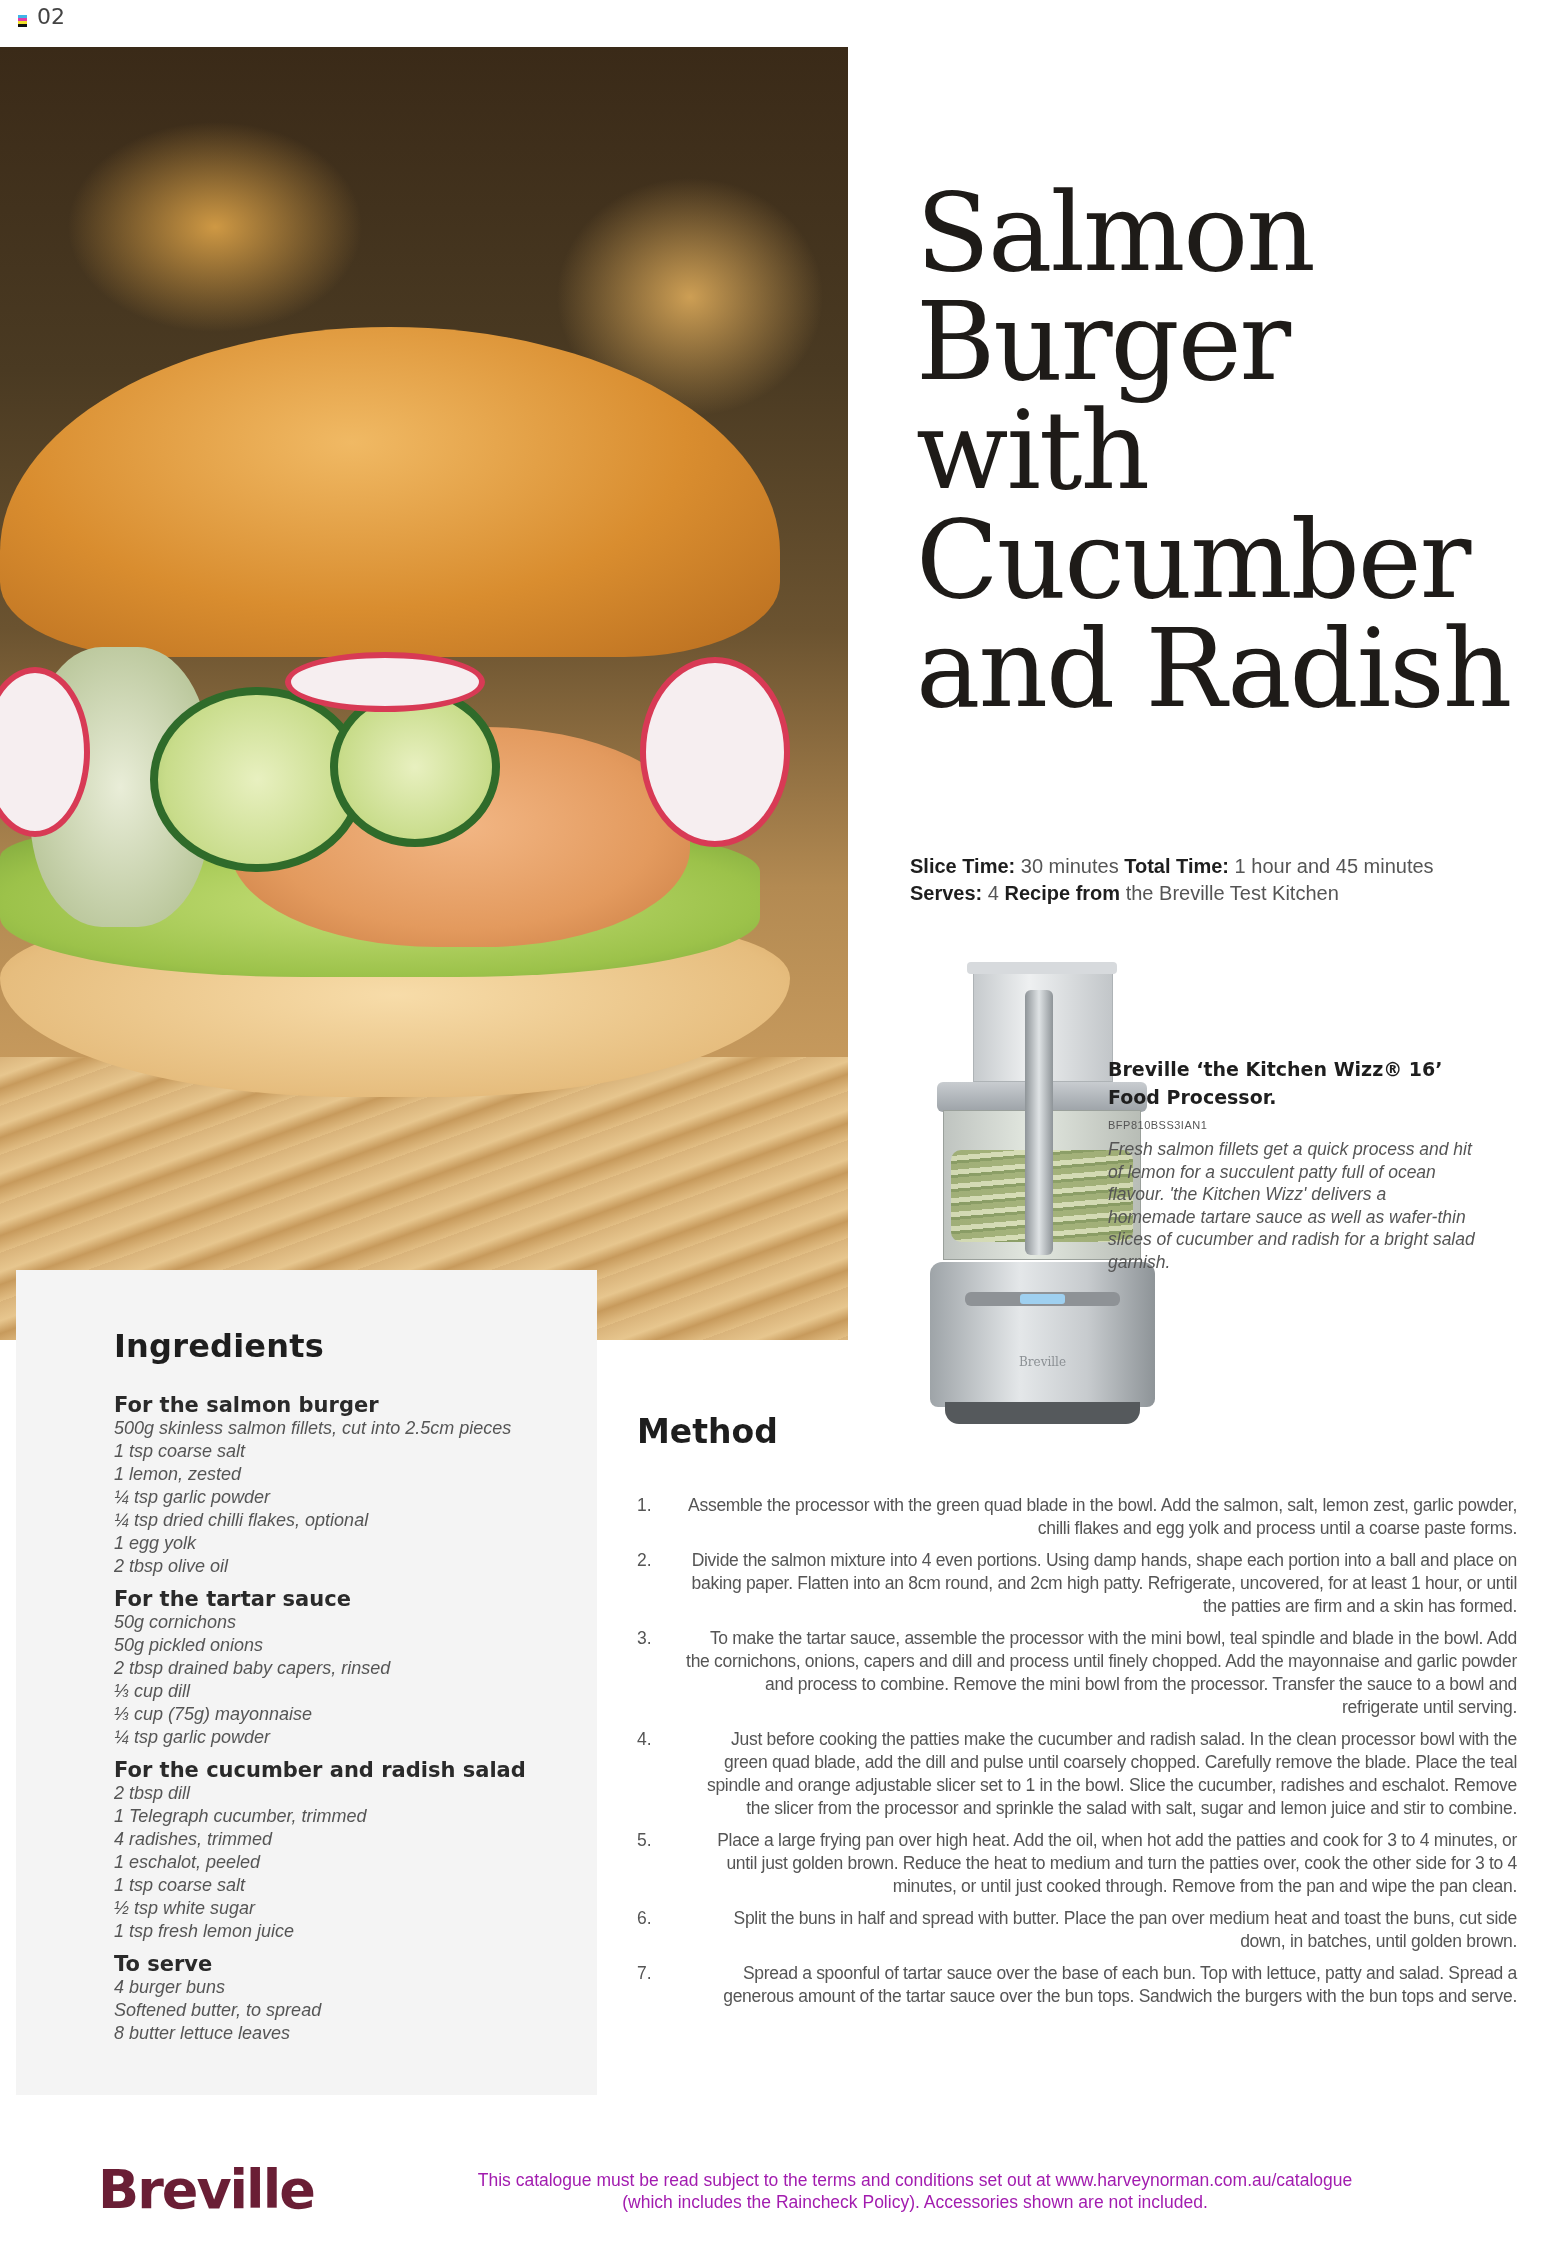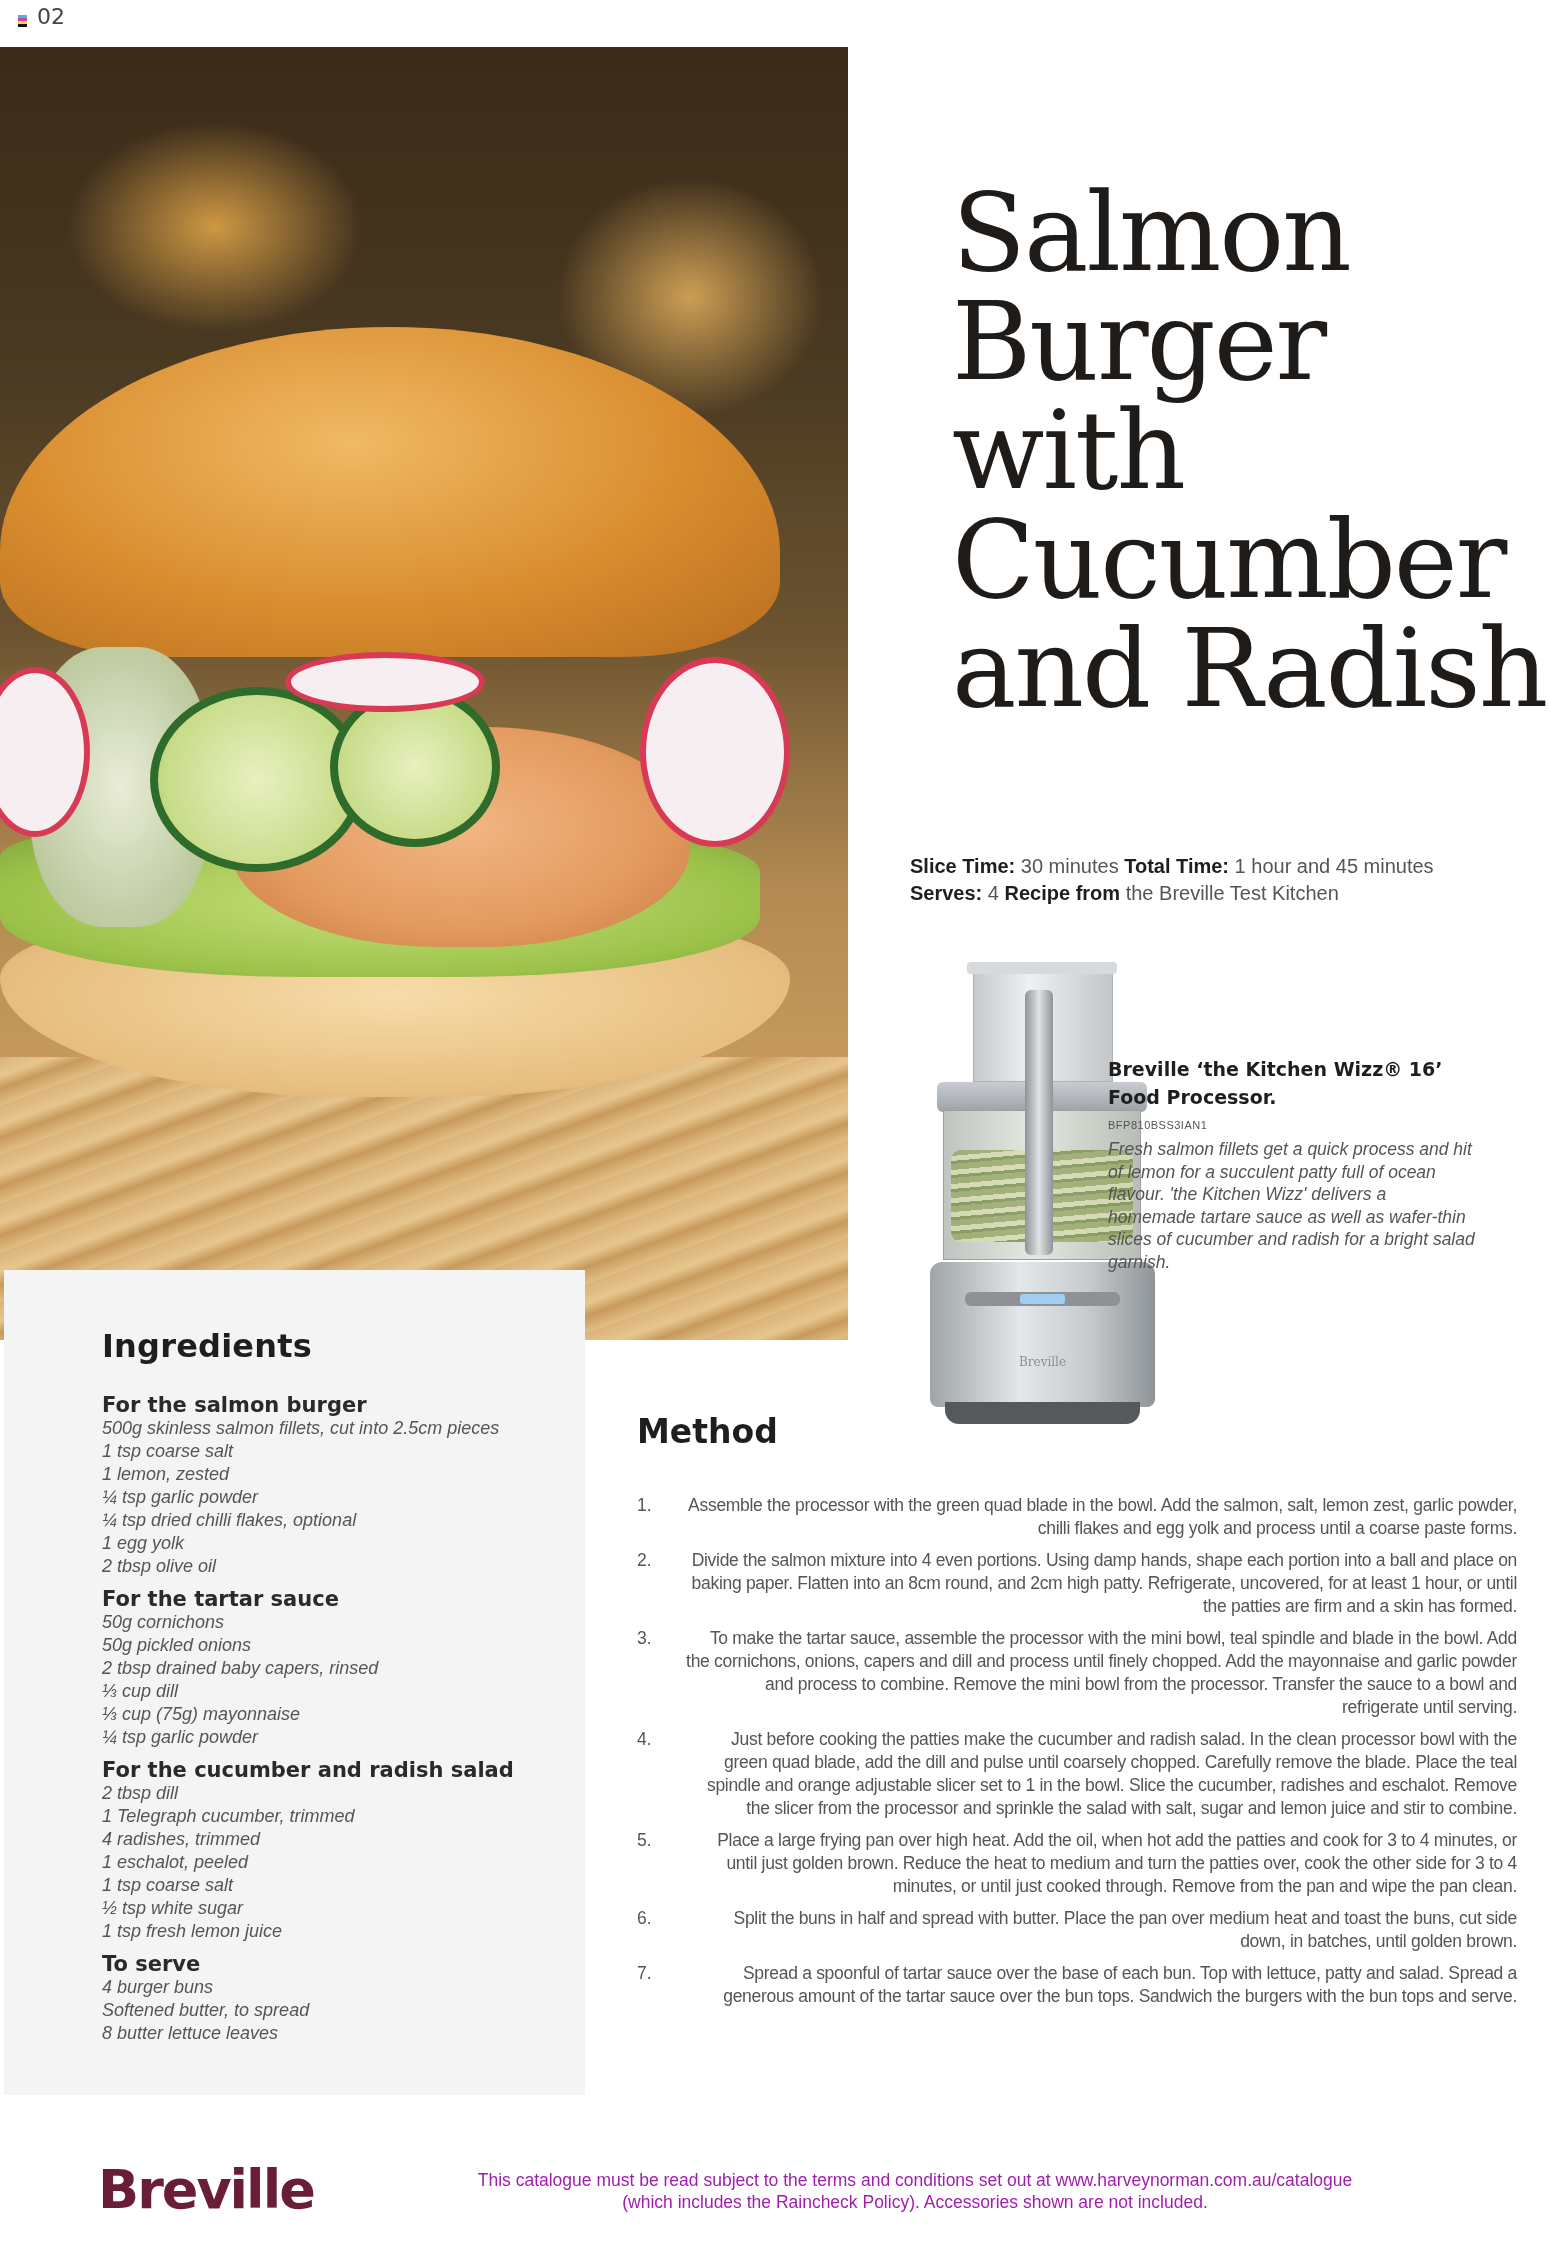--- a/index.html
+++ b/index.html
@@ -25,21 +25,21 @@
     background: radial-gradient(ellipse at 50% 45%, #f2b684 0%, #e39a5e 60%, #c77a40 100%); }
   .hero .cuke { position: absolute; border-radius: 50%; border: 8px solid #2f6b2a; background: radial-gradient(circle, #e8f0c0 0%, #c8dc8a 70%, #a4c36a 100%); }
   .hero .radish { position: absolute; border-radius: 50%; border: 6px solid #d83a55; background: #f6eef0; }
   .hero .sauce { position: absolute; left: 30px; top: 600px; width: 180px; height: 280px; border-radius: 40%; background: radial-gradient(ellipse, #e9edd8 0%, #b9c69a 80%); }
   .hero .bun-bottom { position: absolute; left: 0; top: 880px; width: 790px; height: 170px; border-radius: 18% 18% 45% 45% / 30% 30% 70% 70%;
     background: radial-gradient(ellipse at 50% 40%, #f7dca9 0%, #e6bd7e 70%, #cf9a55 100%); }
   .hero .board { position: absolute; left: 0; top: 1010px; width: 848px; height: 283px;
     background: repeating-linear-gradient(160deg, #d9b37a 0px, #e7c68e 18px, #c79a5c 30px, #e2be84 46px); }
 
   
-  .title { position: absolute; left: 952px; top: 178px; font-family: "DejaVu Serif", serif; font-size: 108px; line-height: 109px; color: #1e1b18; letter-spacing: -2px; font-weight: normal; }
+  .title { position: absolute; left: 916px; top: 178px; font-family: "DejaVu Serif", serif; font-size: 108px; line-height: 109px; color: #1e1b18; letter-spacing: -2px; font-weight: normal; }
   .title div { white-space: nowrap; }
 
   .meta { position: absolute; left: 910px; top: 853px; font-size: 20px; line-height: 27px; color: #555; }
   .meta b { color: #1e1e1e; font-weight: bold; }
 
   
   .processor { position: absolute; left: 925px; top: 962px; width: 235px; height: 465px; }
   .processor .lid { position: absolute; left: 42px; top: 0; width: 150px; height: 12px; border-radius: 4px; background: #d7dadd; }
   .processor .chute { position: absolute; left: 48px; top: 10px; width: 140px; height: 110px; background: linear-gradient(90deg, #c6cacd, #eef0f1 40%, #c2c6c9); border: 1px solid #aeb3b6; }
   .processor .bowl-rim { position: absolute; left: 12px; top: 120px; width: 210px; height: 30px; border-radius: 6px; background: linear-gradient(180deg, #c8ccd0, #9ca2a7); }
@@ -51,21 +51,21 @@
   .processor .display { position: absolute; left: 95px; top: 332px; width: 45px; height: 10px; border-radius: 3px; background: #9fd0f0; }
   .processor .brand { position: absolute; left: 0; width: 235px; top: 393px; text-align: center; font-family: "DejaVu Serif", serif; font-size: 12px; color: #8b9094; }
   .processor .feet { position: absolute; left: 20px; top: 440px; width: 195px; height: 22px; border-radius: 0 0 14px 14px; background: #55595c; }
 
   .product { position: absolute; left: 1108px; top: 1055px; width: 370px; text-align: left; }
   .product .name { font-family: "DejaVu Sans", sans-serif; font-weight: bold; font-size: 19px; line-height: 28px; color: #1e1e1e; }
   .product .sku { font-size: 11px; color: #555; margin-top: 8px; letter-spacing: 0.5px; }
   .product .desc { font-style: italic; font-size: 17.5px; line-height: 22.5px; color: #555; margin-top: 7px; }
 
   
-  .ingredients { position: absolute; left: 4px; top: 1270px; width: 581px; height: 825px; background: #f4f4f4; padding: 56px 0 0 98px; }
+  .ingredients { position: absolute; left: 16px; top: 1270px; width: 581px; height: 825px; background: #f4f4f4; padding: 56px 0 0 98px; }
   .ingredients h2 { font-family: "DejaVu Sans", sans-serif; font-size: 32px; font-weight: bold; color: #1e1e1e; line-height: 40px; letter-spacing: 0.2px; margin-bottom: 28px; }
   .ing-group { margin-bottom: 10px; }
   .ing-group .head { font-family: "DejaVu Sans", sans-serif; font-weight: bold; font-size: 21px; line-height: 23px; color: #2a2a2a; }
   .ing-group .item { font-style: italic; font-size: 18px; line-height: 23px; color: #555; white-space: nowrap; }
 
   
   .method { position: absolute; left: 637px; top: 1410px; width: 880px; }
   .method h2 { font-family: "DejaVu Sans", sans-serif; font-size: 33px; font-weight: bold; color: #1e1e1e; line-height: 44px; margin-bottom: 40px; }
   .step { display: flex; margin-bottom: 9px; }
   .step .num { width: 49px; flex: none; font-size: 17.5px; line-height: 23px; color: #555; }

